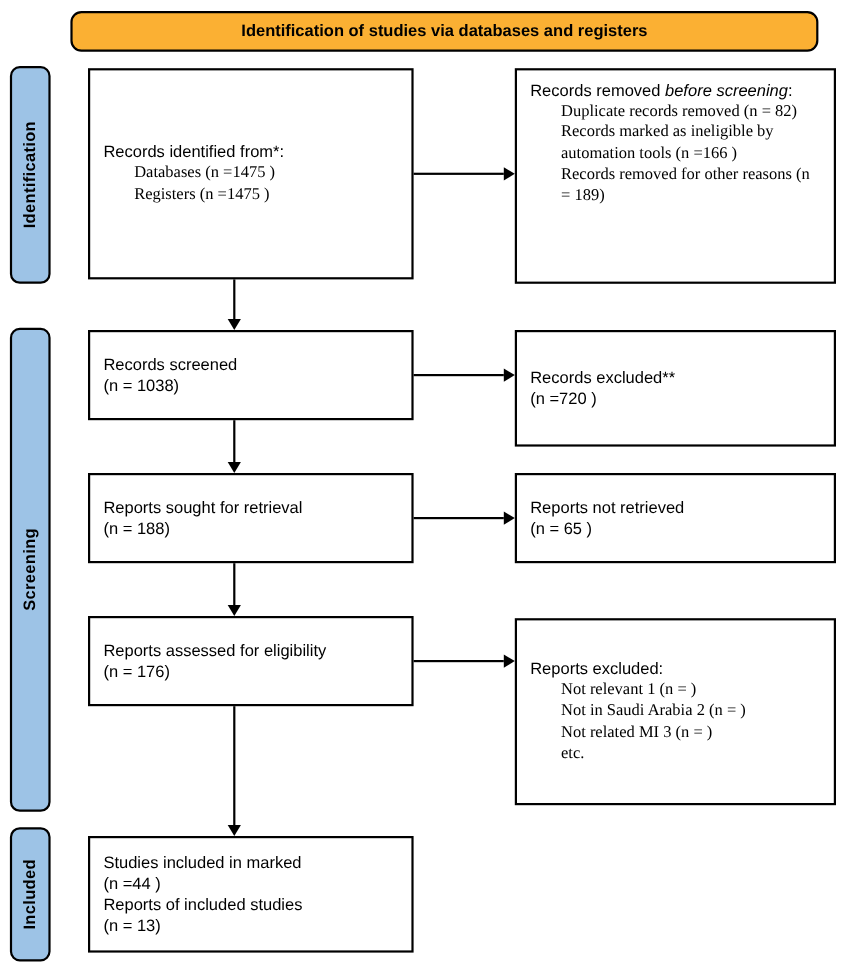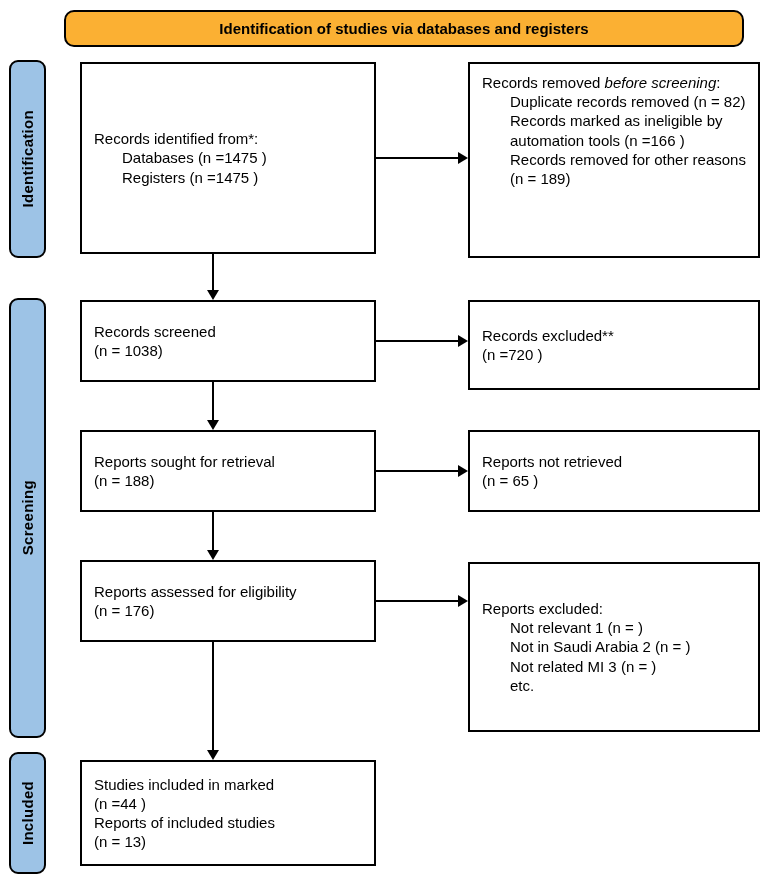--- a/index.html
+++ b/index.html
@@ -42,21 +42,21 @@
   .box {
     position: absolute;
     background: #ffffff;
     border: 2px solid #000;
     box-sizing: border-box;
     font-size: 15px;
     line-height: 1.28;
     padding: 10px 10px 10px 12px;
   }
   .center-v { display: flex; flex-direction: column; justify-content: center; }
-  .indent { margin-left: 28px; }
+  .indent { margin-left: 28px; font-family: Liberation Serif, serif; }
   .em { font-style: italic; }
   .arrow-v { position: absolute; width: 2px; background: #000; }
   .arrow-v::after {
     content: ""; position: absolute; left: -5px; bottom: -10px;
     width: 0; height: 0;
     border-left: 6px solid transparent;
     border-right: 6px solid transparent;
     border-top: 10px solid #000;
   }
   .arrow-h { position: absolute; height: 2px; background: #000; }
@@ -115,21 +115,21 @@
     <div>(n = 13)</div>
   </div>
 
   <div class="box" style="left:468px;top:62px;width:292px;height:196px;padding-top:9px;">
     <div><span>Records removed </span><span class="em">before screening</span><span>:</span></div>
     <div class="indent">Duplicate records removed (n = 82)</div>
     <div class="indent">Records marked as ineligible by automation tools (n =166 )</div>
     <div class="indent">Records removed for other reasons (n = 189)</div>
   </div>
 
-  <div class="box center-v" style="left:468px;top:300px;width:292px;height:90px;">
+  <div class="box center-v" style="left:468px;top:300px;width:292px;height:106px;">
     <div>Records excluded**</div>
     <div>(n =720 )</div>
   </div>
 
   <div class="box center-v" style="left:468px;top:430px;width:292px;height:82px;">
     <div>Reports not retrieved</div>
     <div>(n = 65 )</div>
   </div>
 
   <div class="box center-v" style="left:468px;top:562px;width:292px;height:170px;">

